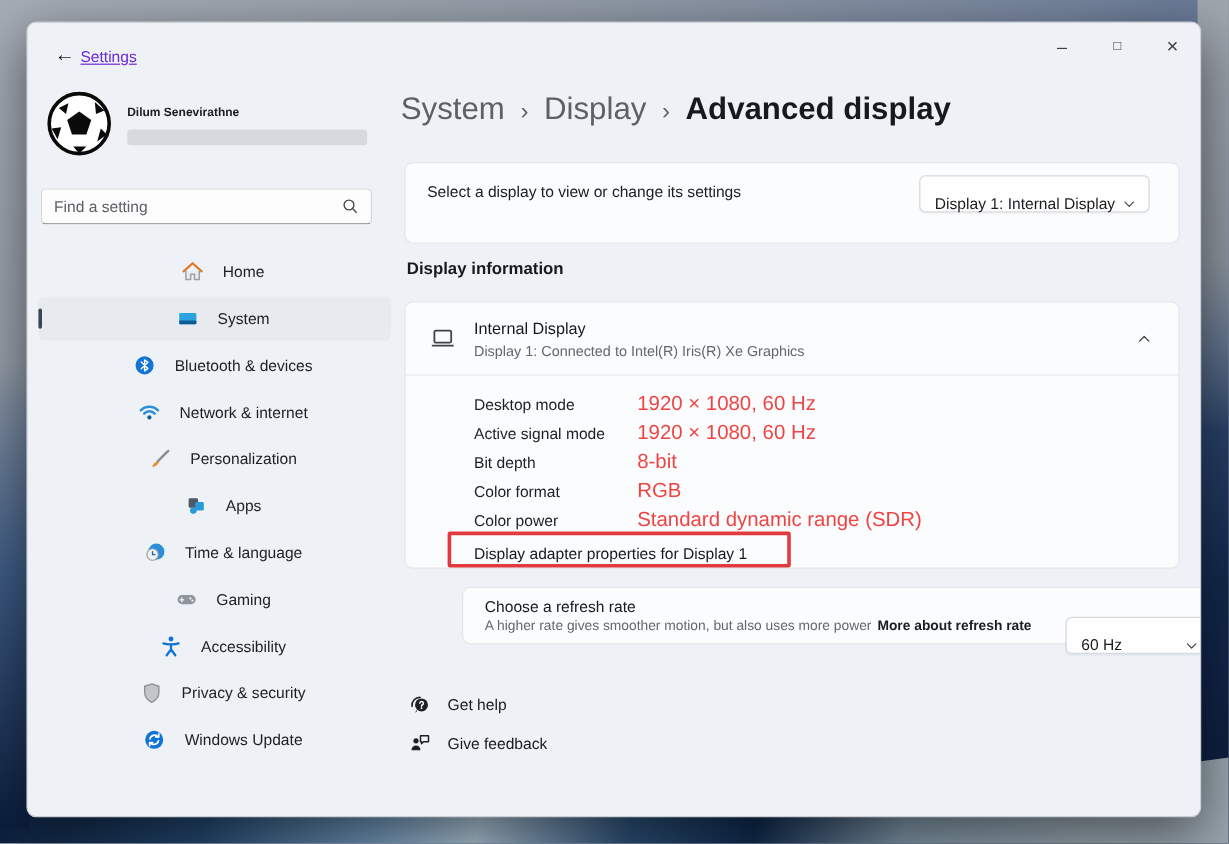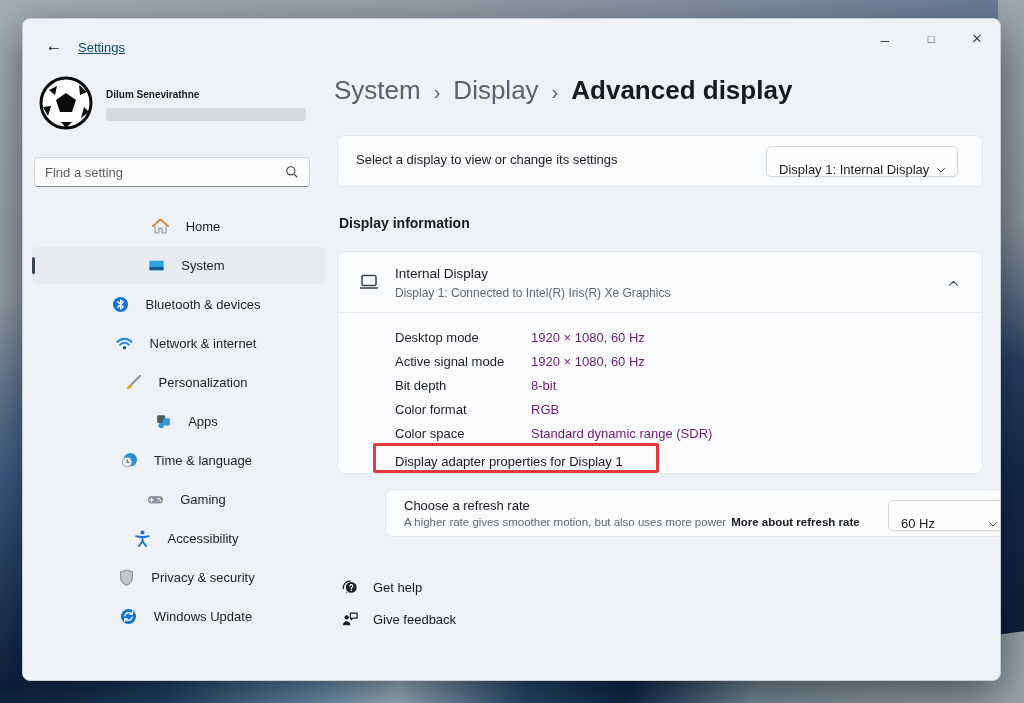--- a/index.html
+++ b/index.html
@@ -19,21 +19,21 @@
 
   
   .window { position:absolute; left:22px; top:18px; width:979px; height:663px;
     background:#eef2f7; border-radius:8px; box-shadow:0 14px 44px rgba(0,0,0,.5);
     border:1px solid #c9ced4; overflow:hidden; }
 
   
   .back-btn { position:absolute; left:14px; top:12px; width:34px; height:30px;
     display:flex; align-items:center; justify-content:center; font-size:17px; color:#1b1d20;
     border-radius:5px; cursor:pointer; }
-  .win-title { position:absolute; left:55px; top:21px; font-size:13px; color:#0c4a6e;text-decoration:underline; }
+  .win-title { position:absolute; left:44px; top:21px; font-size:13px; color:#6d28d9;text-decoration:underline; }
   .controls { position:absolute; right:0; top:0; display:flex; }
   .ctrl { width:46px; height:40px; display:flex; align-items:center; justify-content:center;
     color:#3a3d41; cursor:pointer; }
   .ctrl.min { font-size:15px; }
   .ctrl.max { font-size:11px; }
   .ctrl.close { font-size:17px; }
 
   
   .avatar { position:absolute; left:16px; top:57px; width:54px; height:54px; }
   .acct-name { position:absolute; left:83px; top:70px; font-size:10px; font-weight:700; color:#191b1e; }
@@ -61,42 +61,42 @@
 
   
   .breadcrumb { position:absolute; left:311px; top:56px; display:flex; align-items:baseline; gap:13px;
     font-size:26px; }
   .crumb { color:#5d6167; cursor:pointer; }
   .crumb-sep { color:#5d6167; font-size:20px; }
   .crumb-current { color:#17191c; font-weight:700; }
 
   .card { position:absolute; left:314px; width:646px; background:#fbfcfd;
     border:1px solid #e3e6e9; border-radius:7px; }
-  .card1 { top:116px; height:52px; }
+  .card1 { top:116px; height:68px; }
   .card1-label { position:absolute; left:18px; top:16px; font-size:13px; color:#1b1d20; }
 
   .dropdown { position:absolute; background:#fefefe; border:1px solid #d6d9dc; border-radius:5px;
     display:flex; align-items:center; font-size:13px; color:#1b1d20; cursor:pointer;
     padding:16px 10px 0 12px; justify-content:space-between; box-shadow:0 1px 1px rgba(0,0,0,.04); }
   .dd1 { right:24px; top:10px; width:192px; height:31px; }
-  .dd2 { right:20px; top:10px; width:122px; height:31px; }
+  .dd2 { right:20px; top:24px; width:122px; height:31px; }
 
   .section-heading { position:absolute; left:316px; top:196px; font-size:14px; font-weight:700; color:#17191c; }
 
   .card2 { top:232px; height:223px; }
   .exp-header { position:absolute; left:0; top:0; right:0; height:60px; cursor:pointer; }
   .dev-icon { position:absolute; left:19px; top:18px; }
   .dev-title { position:absolute; left:57px; top:14px; font-size:13.5px; color:#17191c; }
   .dev-sub { position:absolute; left:57px; top:34px; font-size:12px; color:#63676c; }
   .exp-chevron { position:absolute; right:22px; top:24px; }
   .card2-sep { position:absolute; left:0; right:0; top:60px; height:1px; background:#e7e9ec; }
   .props { position:absolute; left:57px; top:73px; }
   .prop-row { height:24px; display:flex; align-items:center; }
   .prop-label { width:136px; font-size:13px; color:#1d1f22; }
-  .prop-value { font-size:13px; color:#701a75; }
+  .prop-value { font-size:17px; color:#ef4444; }
   .adapter-link { position:absolute; left:57px; top:197px; height:24px; display:flex; align-items:center;
     font-size:13px; color:#17191c; cursor:pointer; }
   .annotation-box { position:absolute; left:35px; top:191px; width:286px; height:30px;
     border:3px solid #e23a3e; border-radius:2px; pointer-events:none; }
 
   .card3 { top:470px; height:48px;margin-left:48px; }
   .rr-title { position:absolute; left:18px; top:8px; font-size:13px; color:#17191c; }
   .rr-sub { position:absolute; left:18px; top:26px; font-size:11.5px; color:#63676c; }
   .rr-link { font-weight:700; color:#1b1d20; margin-left:5px; cursor:pointer; }
 
@@ -311,21 +311,21 @@
       </div>
       <div class="prop-row">
         <span class="prop-label">Bit depth</span>
         <span class="prop-value">8-bit</span>
       </div>
       <div class="prop-row">
         <span class="prop-label">Color format</span>
         <span class="prop-value">RGB</span>
       </div>
       <div class="prop-row">
-        <span class="prop-label">Color space</span>
+        <span class="prop-label">Color power</span>
         <span class="prop-value">Standard dynamic range (SDR)</span>
       </div>
     </div>
 
     <div class="adapter-link">Display adapter properties for Display 1</div>
     <div class="annotation-box"></div>
   </div>
 
   <div class="card card3">
     <div class="rr-title">Choose a refresh rate</div>

